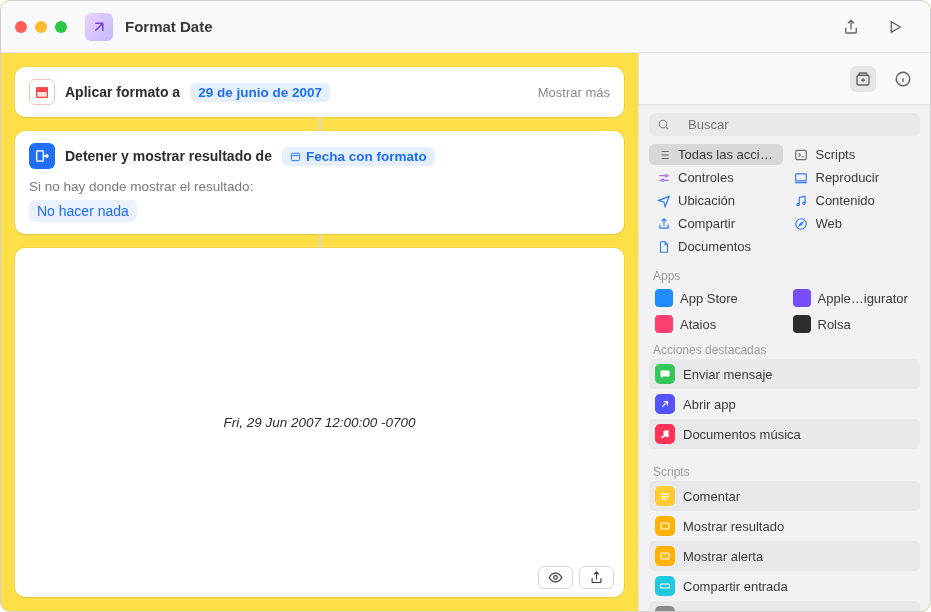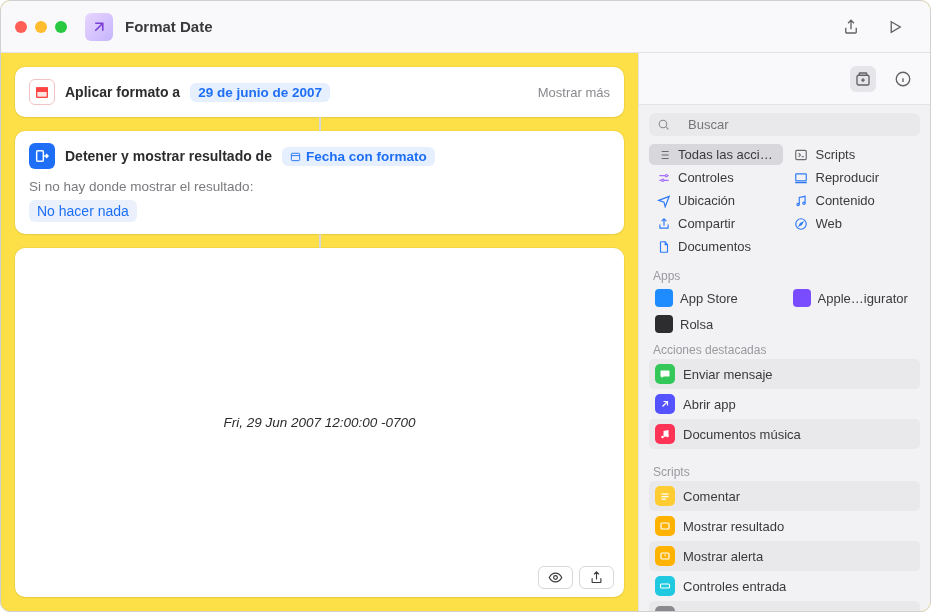--- a/index.html
+++ b/index.html
@@ -271,20 +271,24 @@
       <div class="apps-grid" id="apps">
           <div class="app-row">
             <div class="tiny-app" style="background:#1e8cff"></div>
             <span>App Store</span>
           </div>
           <div class="app-row">
             <div class="tiny-app" style="background:#7a4cff"></div>
             <span>Apple…igurator</span>
           </div>
           <div class="app-row">
+            <div class="tiny-app" style="background:#ff3f6f"></div>
+            <span>Ataios</span>
+          </div>
+          <div class="app-row">
             <div class="tiny-app" style="background:#2d2d2f"></div>
             <span>Rolsa</span>
           </div>
         </div>
 
       <div class="scroll-area">
         <div class="section-label">Acciones destacadas</div>
         <div class="act-list" id="featured">
             <div class="list-row">
               <div class="row-icon" style="background:#34c759">
@@ -341,21 +345,21 @@
               </div>
               <span>Mostrar alerta</span>
             </div>
             <div class="list-row">
               <div class="row-icon" style="background:#20c8e0">
                 <svg viewBox="0 0 24 24" fill="none" stroke="#fff" stroke-width="2.3">
                   <rect x="3" y="8" width="18" height="8" rx="2"></rect>
                   <path d="M7 12h.01"></path>
                 </svg>
               </div>
-              <span>Controles entrada</span>
+              <span>Compartir entrada</span>
             </div>
             <div class="list-row">
               <div class="row-icon" style="background:#8a8a8e">
                 <svg viewBox="0 0 24 24" fill="#fff">
                   <text x="12" y="17" text-anchor="middle" font-size="13" font-family="Arial" fill="#fff">Σ</text>
                 </svg>
               </div>
               <span>Contar</span>
             </div>
           </div>

